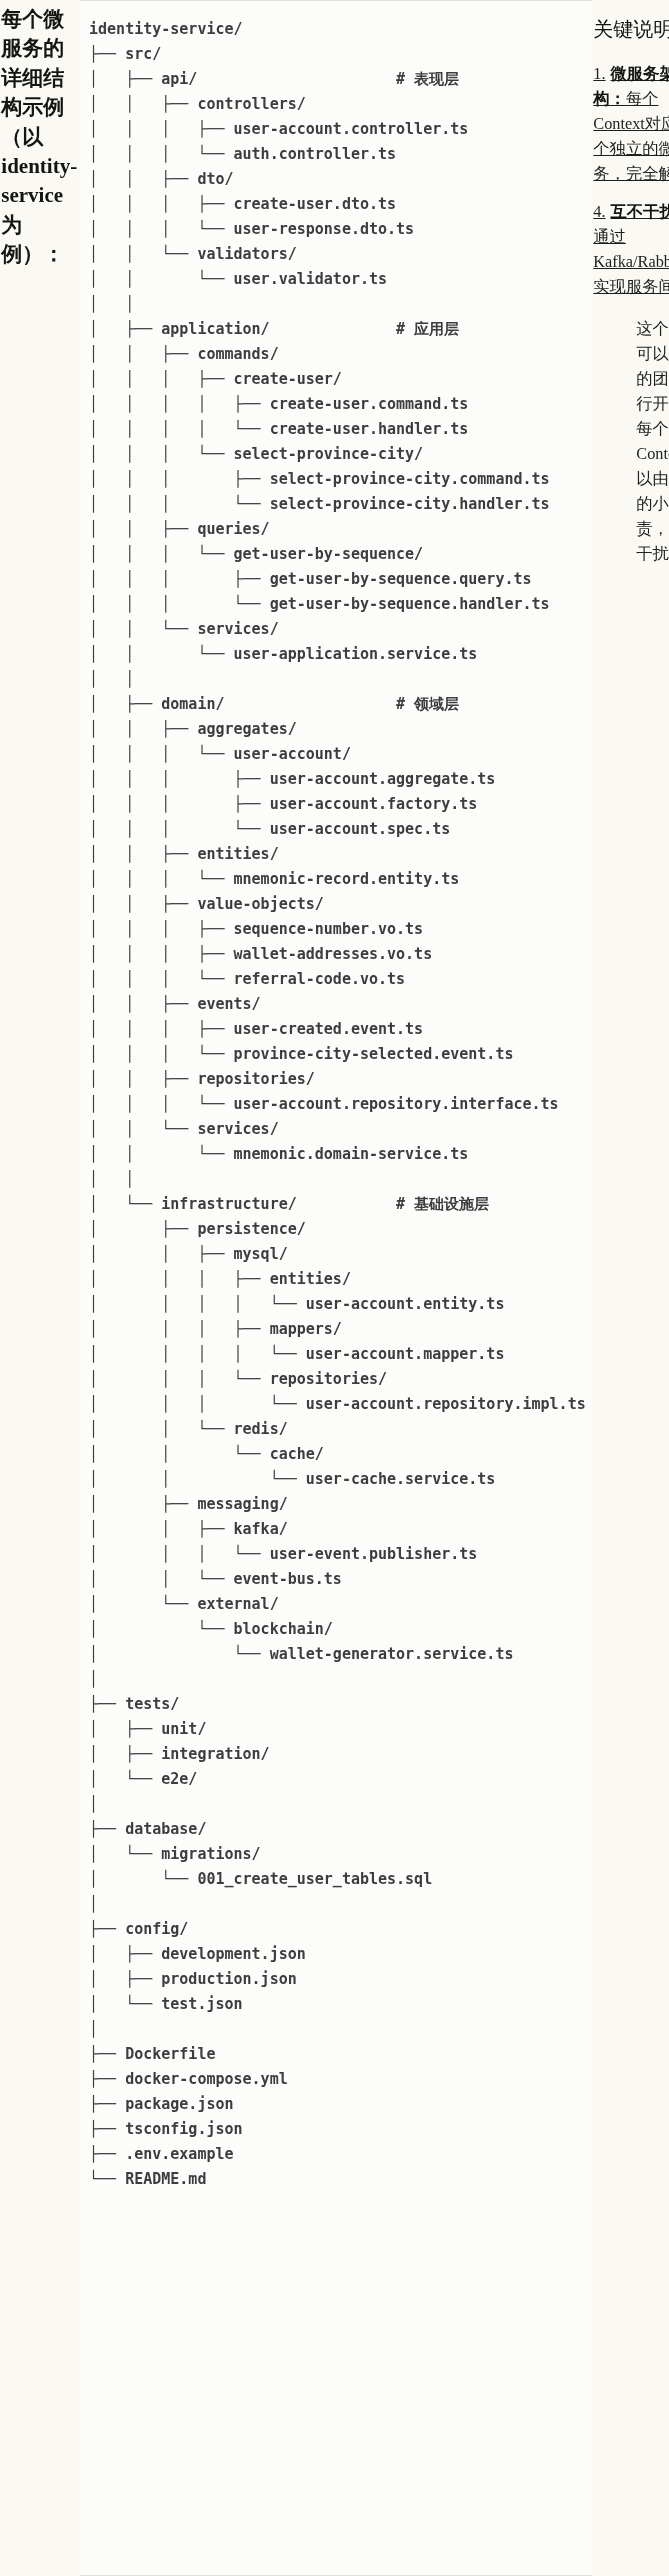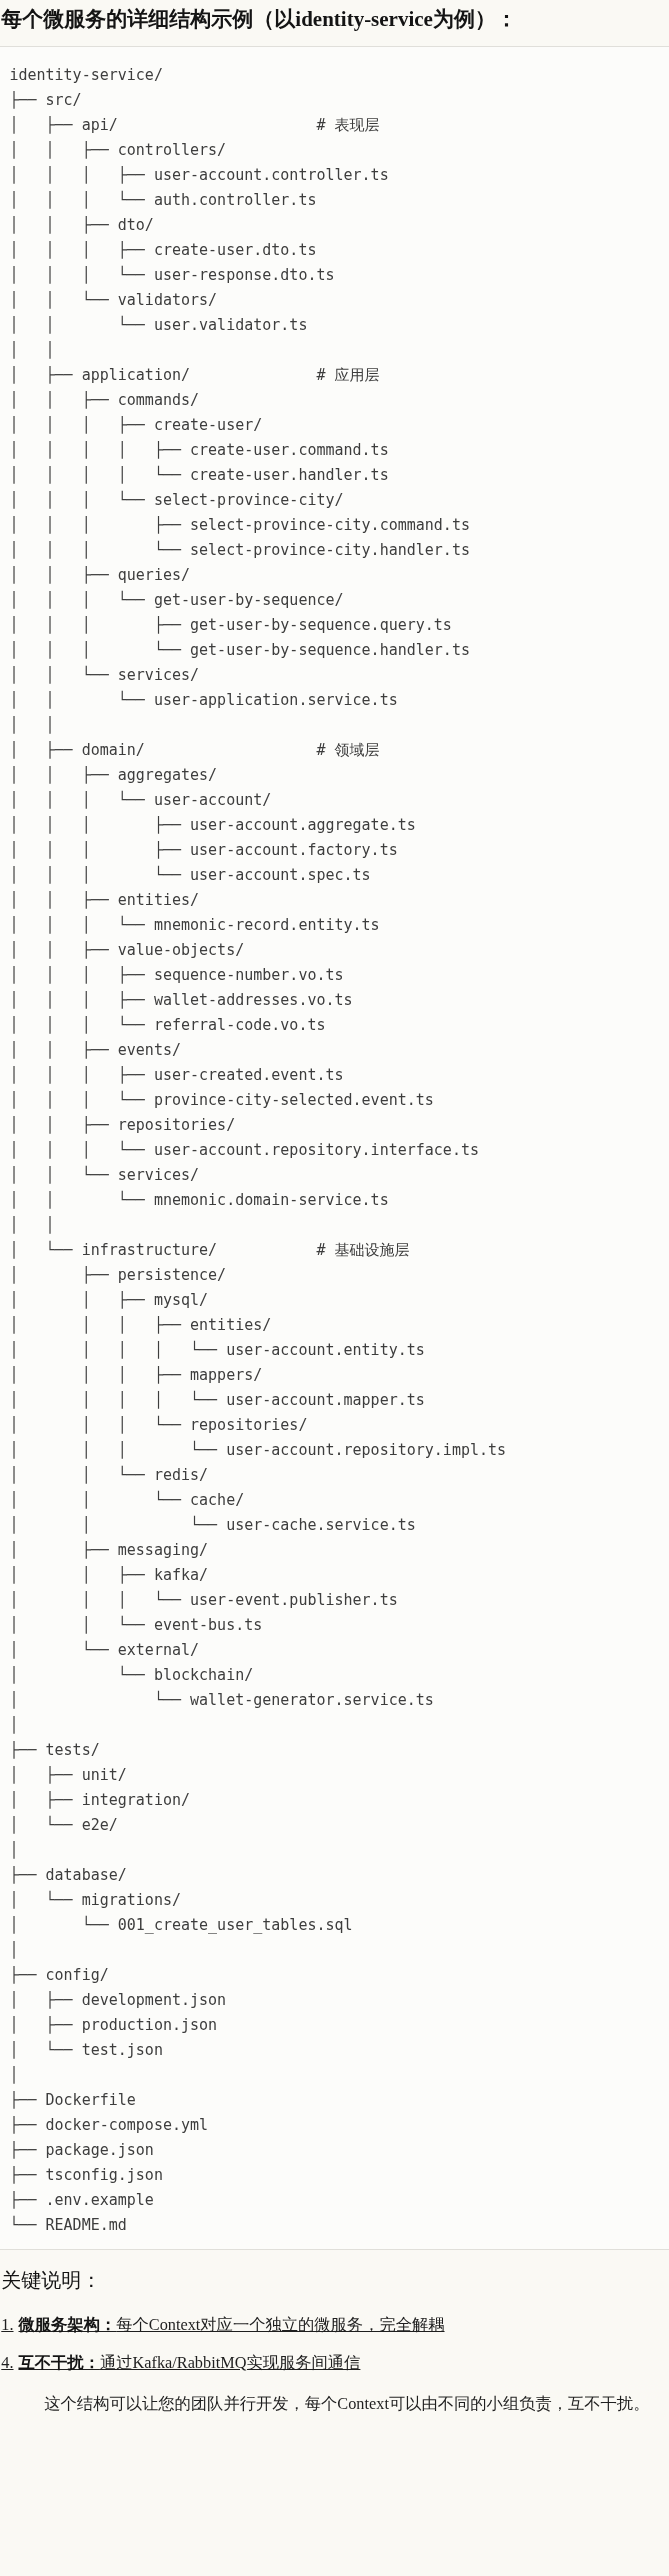--- a/index.html
+++ b/index.html
@@ -3,39 +3,40 @@
 <meta charset="utf-8">
 <style>
   html,body{margin:0;padding:0;}
   body{
     width:669px;height:2576px;overflow:hidden;
     background:#faf9f4;
     font-family:"Liberation Serif","DejaVu Serif",serif;
     color:#1f1f1f;
     box-sizing:border-box;
   }
-  .page{width:669px;height:2576px;box-sizing:border-box;display:flex;flex-direction:column;}
+  .page{width:669px;height:2576px;box-sizing:border-box;display:flex;flex-direction:row;}
   .doc-title{
     font-size:21px;font-weight:bold;color:#141414;
     margin:0;padding:5px 2.5px 11.3px 1.3px;line-height:1.4;
   }
   .code-block{
     background:#fcfcfa;
     border-top:1.3px solid #e0dfda;
     border-bottom:1.3px solid #e0dfda;
     padding:16.3px 6.3px 11.3px 9.4px;
     box-sizing:border-box;
   }
   .file-tree{
     margin:0;
     font-family:"DejaVu Sans Mono","Liberation Mono",monospace;
     font-size:15px;
     line-height:25px;
     color:#3d3d3d;
     white-space:pre;
+    font-weight:bold;
   }
   .notes{padding:0 1.3px;}
   .notes-heading{
     font-size:20px;font-weight:normal;color:#141414;
     margin:16.3px 0 19px 0;line-height:1.3;
   }
   .note{
     font-size:16.3px;line-height:25px;
     margin:0 0 13px 0;color:#1f1f1f;text-decoration:underline;
   }

